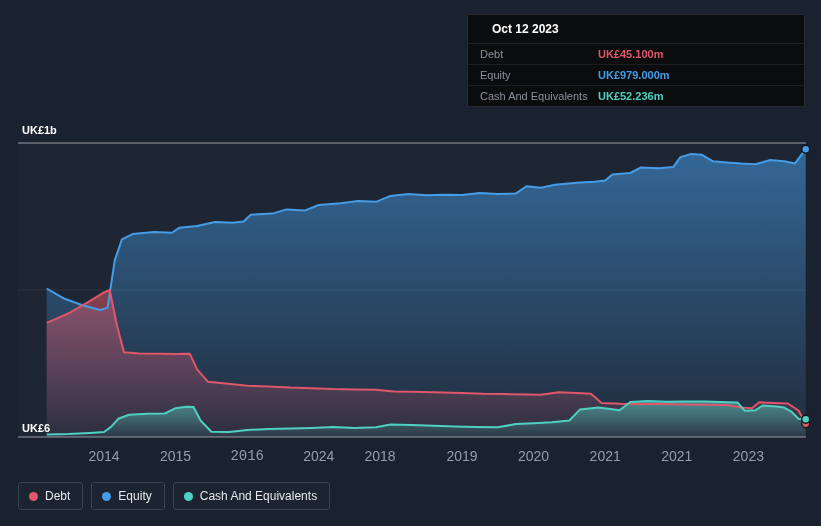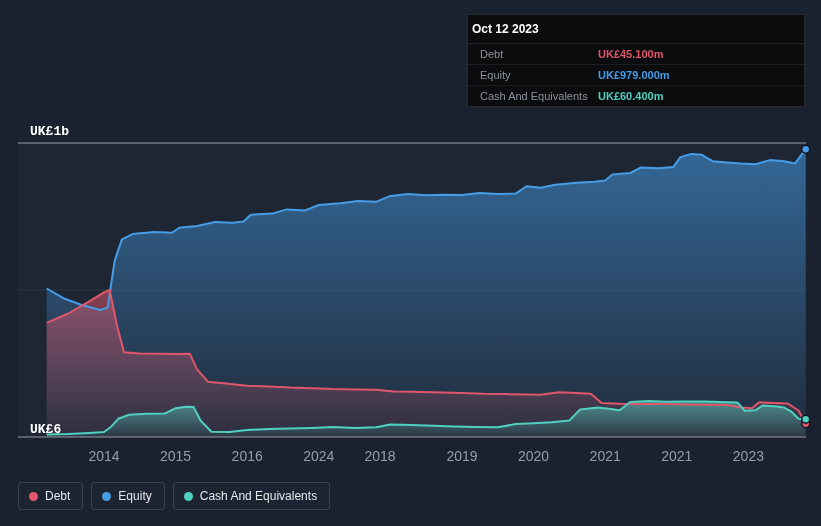--- a/index.html
+++ b/index.html
@@ -4,27 +4,27 @@
 <style>
   * { box-sizing: border-box; }
   html, body { margin: 0; padding: 0; }
   body {
     width: 821px; height: 526px;
     background: #1b222f;
     font-family: "Liberation Sans", sans-serif;
     position: relative; overflow: hidden;
   }
   #chart-svg { position: absolute; left: 0; top: 0; z-index: 1; }
-  .y-label { position: absolute; left: 30px; color: #ffffff; font-size: 13px; font-weight: bold; z-index: 2; font-family: Liberation Mono, monospace; }
+  .y-label { position: absolute; left: 22px; color: #ffffff; font-size: 11px; font-weight: bold; z-index: 2; }
   #y-top { top: 124px; }
   #y-bottom { top: 422px; }
   #x-labels { position: absolute; left: 0; top: 0; z-index: 2; }
   .x-tick { position: absolute; top: 448px; width: 44px; margin-left: -22px; text-align: center; color: #959da9; font-size: 14px; }
   .tooltip { position: absolute; top: 14px; right: 16px; width: 338px; background: #0b0c0e; border: 1px solid #26292f; z-index: 10; }
-  .tt-header { padding: 7px 4px; font-size: 12px; font-weight: bold; color: #ffffff; border-bottom: 1px solid #222429; }
+  .tt-header { padding: 7px 24px; font-size: 12px; font-weight: bold; color: #ffffff; border-bottom: 1px solid #222429; }
   .tt-row { display: flex; align-items: center; padding: 4px 12px; font-size: 11px; border-bottom: 1px solid #1c1e23; }
   .tt-row:last-child { border-bottom: none; }
   .tt-label { width: 118px; flex: 0 0 118px; color: #8b919c; }
   .tt-value { font-weight: bold; color: #ffffff; }
   .tt-sub { color: #8b919c; font-weight: normal; margin-left: 4px; }
   .legend { position: absolute; left: 18px; top: 482px; display: flex; gap: 8px; z-index: 2; }
   .legend-item { display: flex; align-items: center; gap: 7px; border: 1px solid #3a4352; border-radius: 3px; padding: 6px 12px 6px 10px; font-size: 12px; color: #e4e7eb; cursor: pointer; background: rgba(255,255,255,0.01); }
   .dot { width: 9px; height: 9px; border-radius: 50%; background: #888; flex: 0 0 9px; }
 </style>
 </head>
@@ -65,21 +65,21 @@
       <circle cx="805.7" cy="419.2" r="4" fill="#4fd0c0" stroke="#10161f" stroke-width="1.5"></circle>
     </g>
 </svg>
 
 <div class="y-label" id="y-top">UK£1b</div>
 <div class="y-label" id="y-bottom">UK£6</div>
 
 <div id="x-labels">
     <div class="x-tick" style="left: 104px;">2014</div>
     <div class="x-tick" style="left: 175.6px;">2015</div>
-    <div class="x-tick" style="left: 247.2px;">2016</div>
+    <div class="x-tick" style="left: 247.2px; font-family: Liberation Mono, monospace;">2016</div>
     <div class="x-tick" style="left: 318.8px;">2024</div>
     <div class="x-tick" style="left: 380px;">2018</div>
     <div class="x-tick" style="left: 462px;">2019</div>
     <div class="x-tick" style="left: 533.6px;">2020</div>
     <div class="x-tick" style="left: 605.2px;">2021</div>
     <div class="x-tick" style="left: 676.8px;">2021</div>
     <div class="x-tick" style="left: 748.4px;">2023</div>
   </div>
 
 <div class="tooltip">
@@ -87,21 +87,21 @@
   <div class="tt-row">
     <span class="tt-label">Debt</span>
     <span class="tt-value" style="color: rgb(224, 86, 106);">UK£45.100m</span>
   </div>
   <div class="tt-row">
     <span class="tt-label">Equity</span>
     <span class="tt-value" style="color: rgb(69, 157, 232); text-align: center;">UK£979.000m</span>
   </div>
   <div class="tt-row">
     <span class="tt-label">Cash And Equivalents</span>
-    <span class="tt-value" style="color: rgb(79, 208, 192);">UK£60.400m</span>
+    <span class="tt-value" style="color: rgb(79, 208, 192);">UK£52.236m</span>
   </div>
 </div>
 
 <div class="legend">
   <div class="legend-item">
     <span class="dot" style="background: rgb(224, 86, 106);"></span>
     <span>Debt</span>
   </div>
   <div class="legend-item">
     <span class="dot" style="background: rgb(69, 157, 232);"></span>

